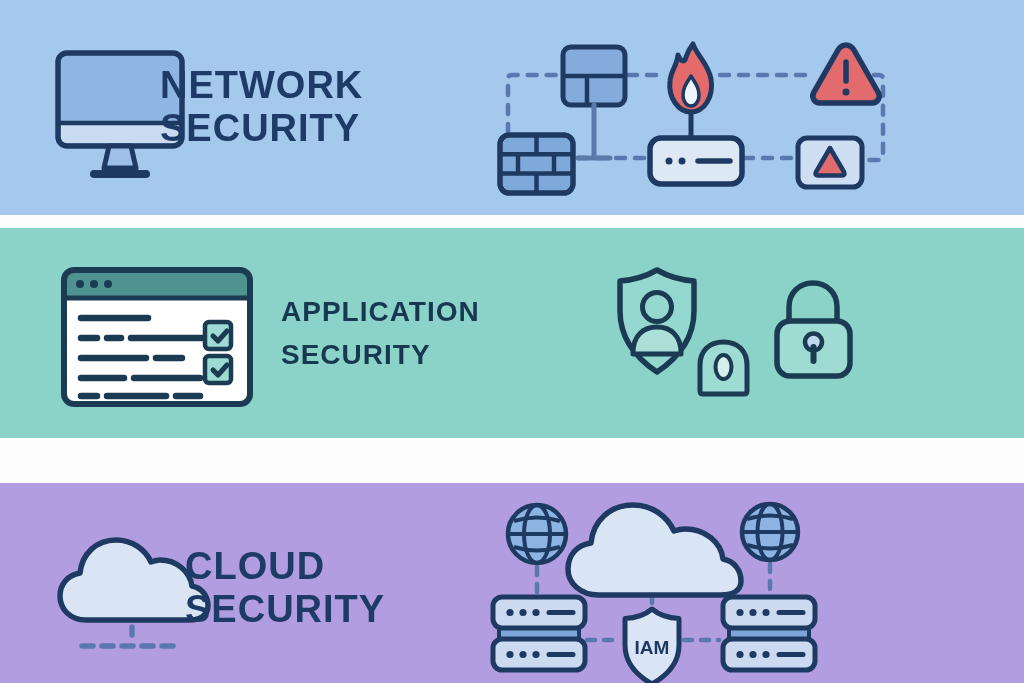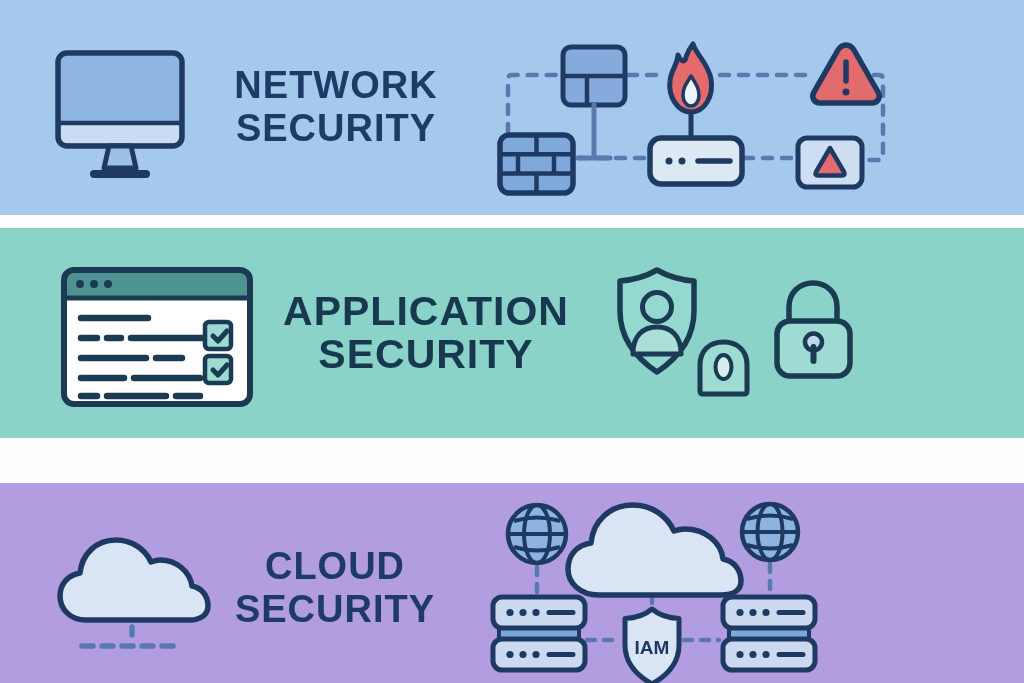--- a/index.html
+++ b/index.html
@@ -8,25 +8,25 @@
     font-family:"Liberation Sans",sans-serif;
   }
   .poster{position:relative;width:1024px;height:683px;}
   .band{position:relative;width:1024px;}
   .band-network{height:215px;background:#a5c8ed;}
   .band-app{height:210px;background:#8bd2c8;}
   .band-cloud{height:232px;background:#b29de0;margin-top:32px;}
   .gap{height:13px;background:#fdfdfe;}
   .abs{position:absolute;}
   .title{
-    position:absolute;text-align:center;font-weight:bold;
+    position:absolute;font-weight:bold;
     letter-spacing:1px;line-height:43px;font-size:38px;
   }
   .title-network{left:160px;top:64px;width:352px;color:#1e3a66;}
-  .title-app{left:271px;top:62px;width:310px;font-size:41px;color:#17384f;}
+  .title-app{left:281px;top:62px;width:310px;font-size:28px;color:#17384f;}
   .title-cloud{left:185px;top:62px;width:300px;color:#1e3a66;}
   svg{display:block;}
 </style>
 </head>
 <body>
 
 <div class="poster">
 
   <section class="band band-network">
 

